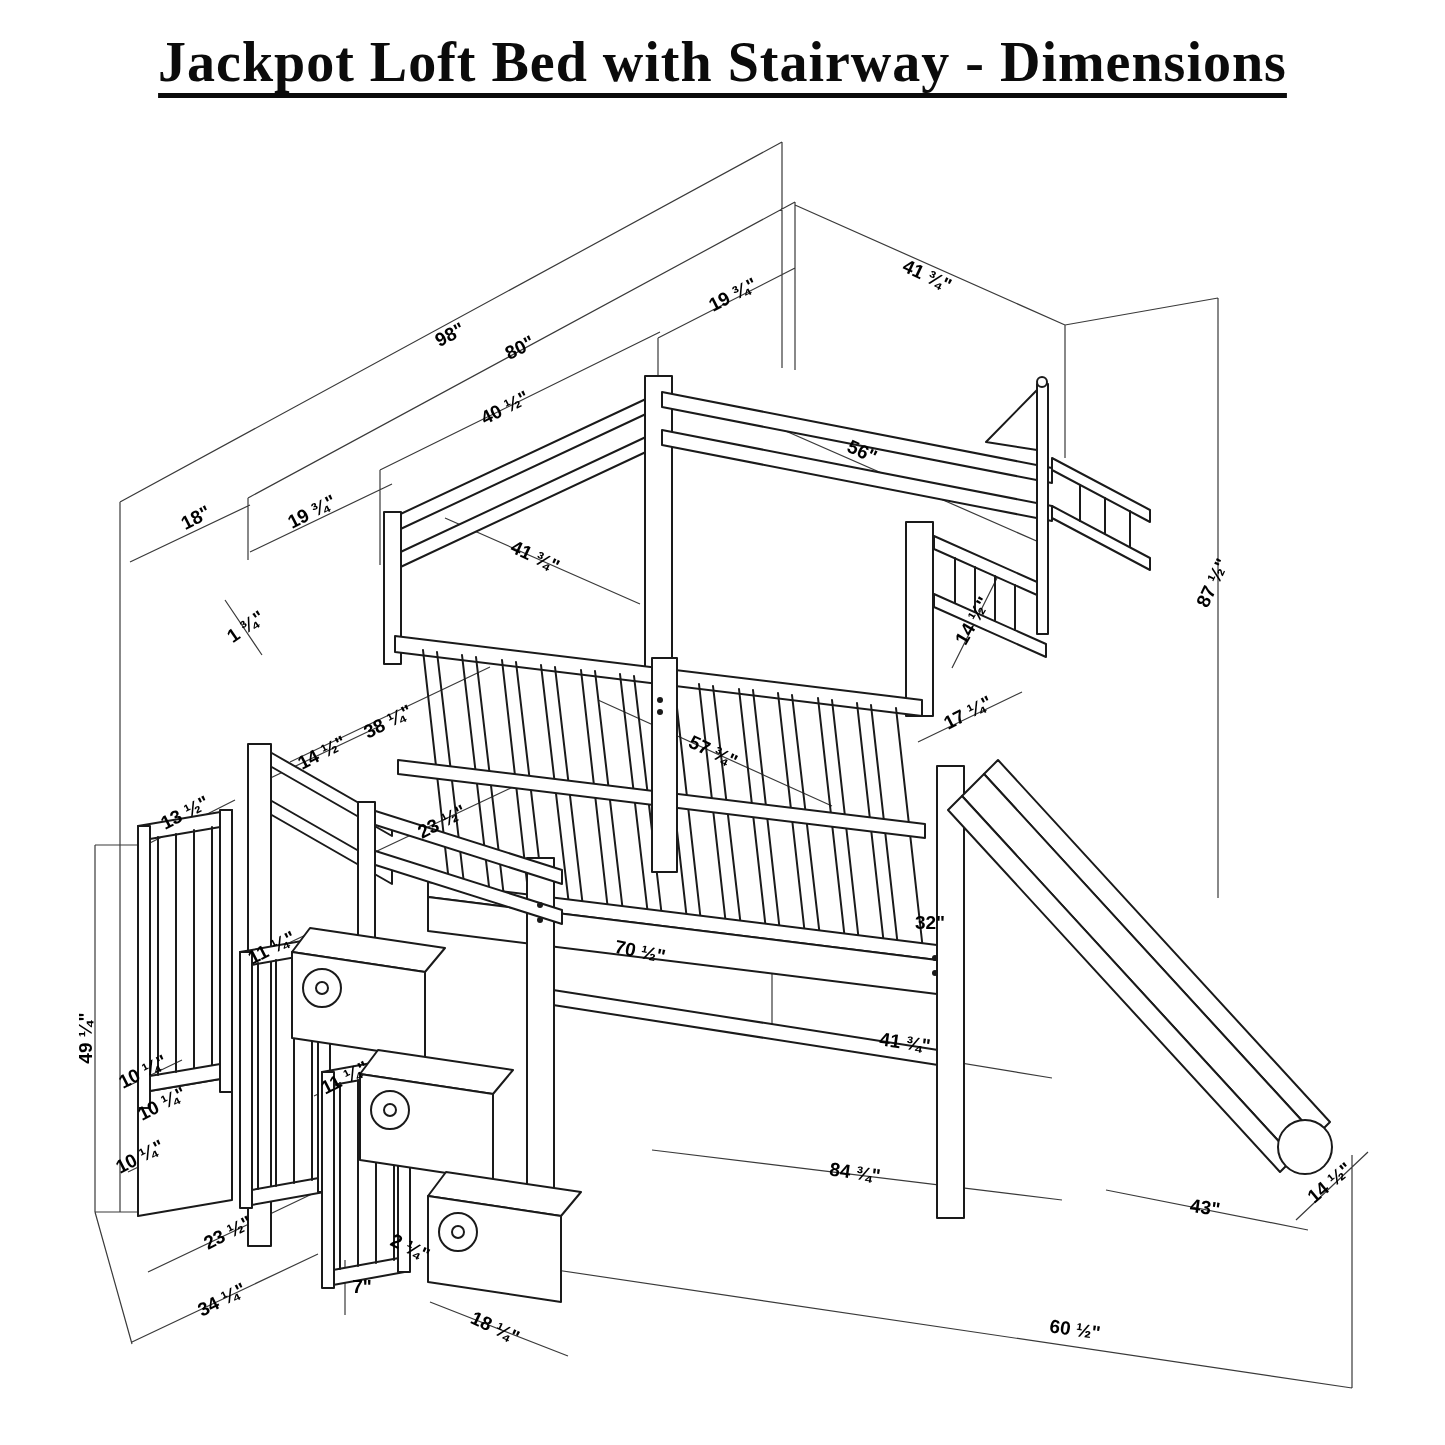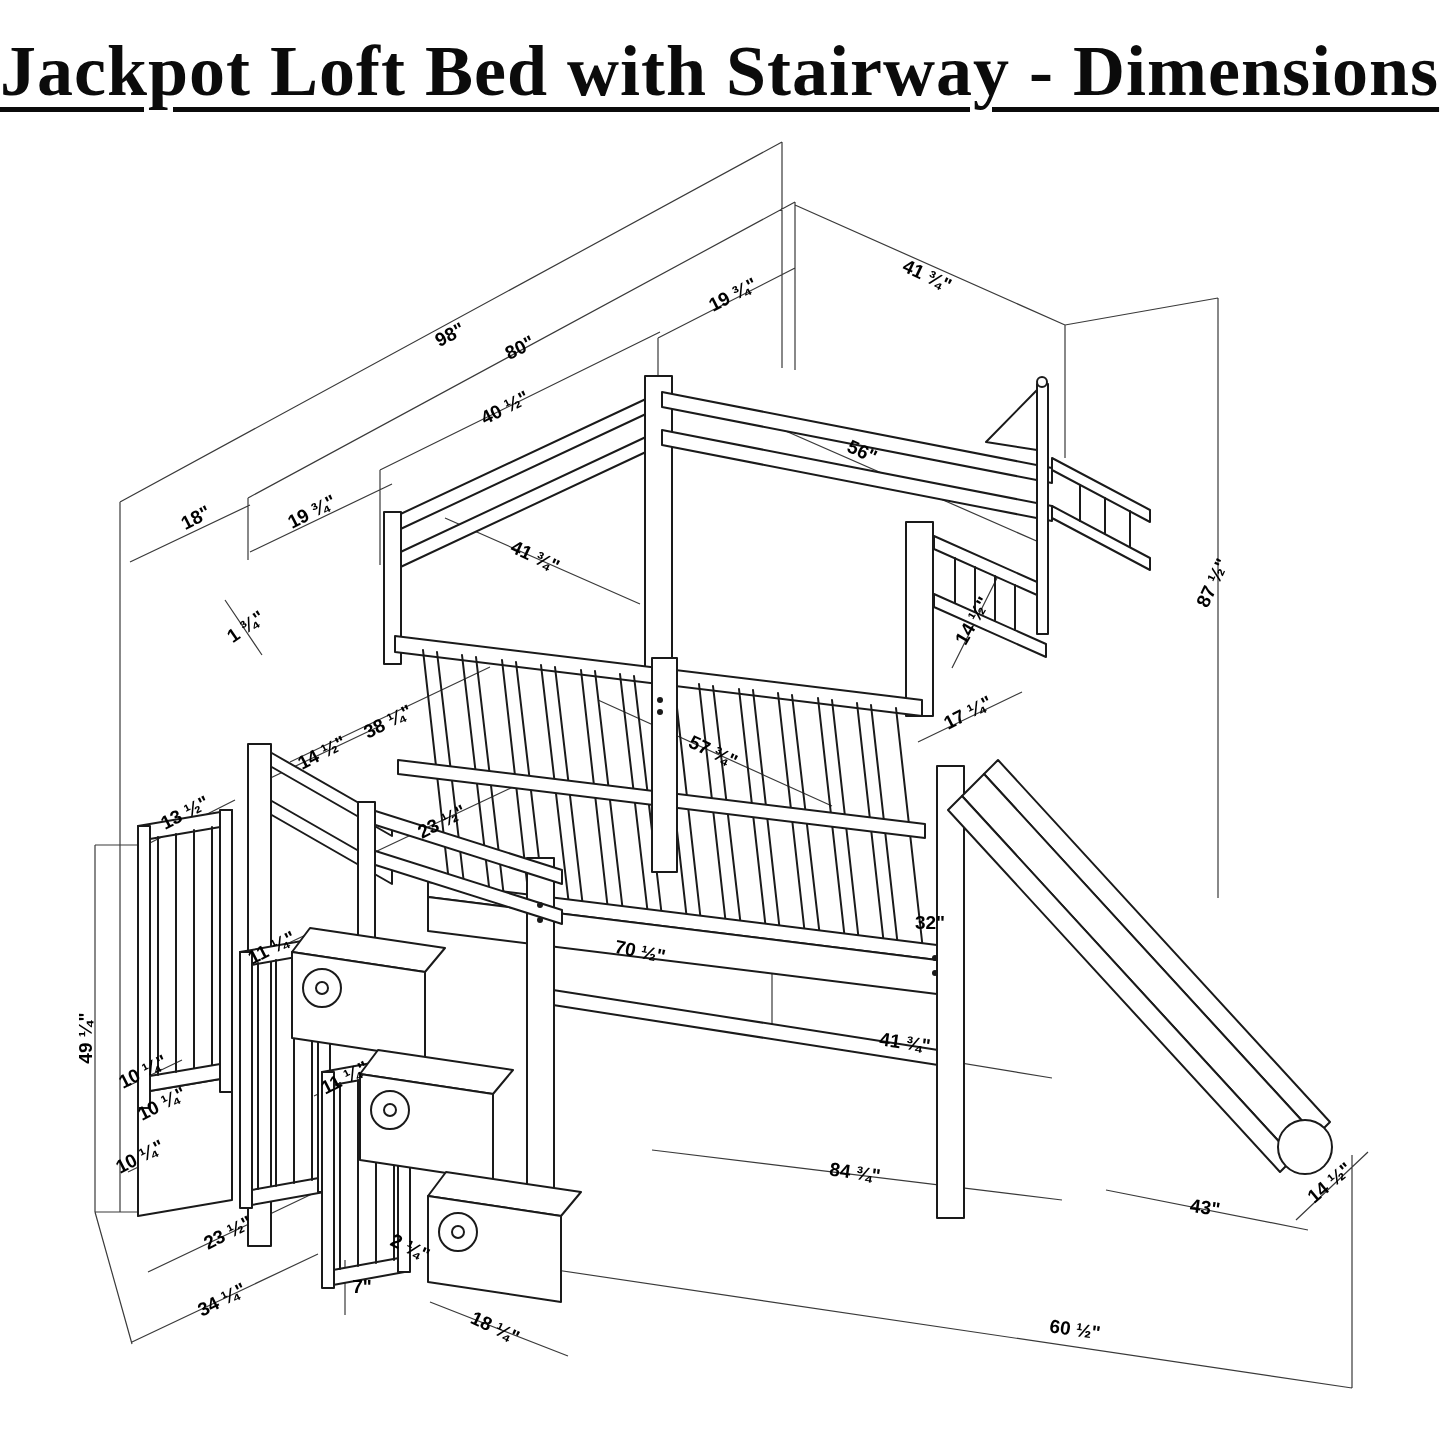--- a/index.html
+++ b/index.html
@@ -1,20 +1,20 @@
 <!DOCTYPE html>
 <html><head>
 <meta charset="utf-8">
 <style>
   html,body{margin:0;padding:0;background:#fff;}
   body{width:1445px;height:1445px;position:relative;overflow:hidden;
        font-family:"Liberation Sans",sans-serif;}
   .page{position:absolute;inset:0;background:#fff;}
-  .title{position:absolute;top:30px;left:0;width:100%;text-align:left;
-         font-family:"Liberation Serif",serif;font-weight:700;font-size:72px;
+  .title{position:absolute;top:30px;left:0;width:100%;text-align:center;
+         font-family:"Liberation Serif",serif;font-weight:700;font-size:56px;
          color:#0b0b0b;text-decoration:underline;text-decoration-thickness:5px;
          text-underline-offset:12px;letter-spacing:1px;white-space:nowrap;}
   svg{position:absolute;top:0;left:0;}
   .dim{position:absolute;font-family:"Liberation Sans",sans-serif;font-weight:700;
        font-size:19px;color:#000;white-space:nowrap;
        transform:translate(-50%,-50%) rotate(var(--r,0deg));transform-origin:center;}
   .bed{stroke:#1a1a1a;stroke-width:2;fill:none;stroke-linejoin:round;stroke-linecap:round;}
   .fillw{fill:#ffffff;}
   .dimline{stroke:#3a3a3a;stroke-width:1.2;fill:none;}
   .bolt{fill:#1a1a1a;stroke:none;}

